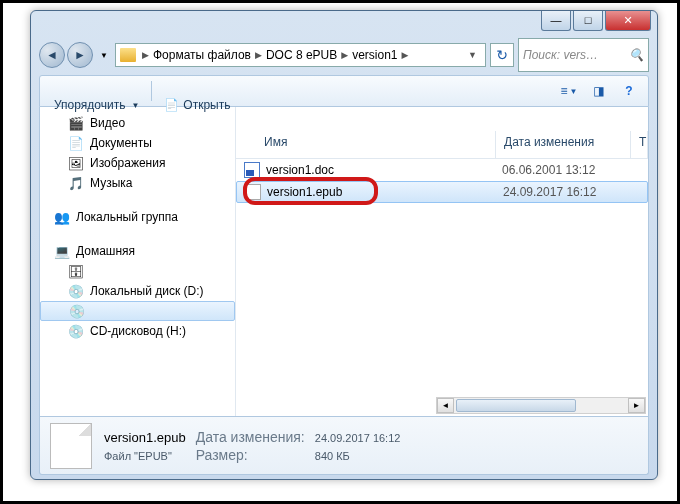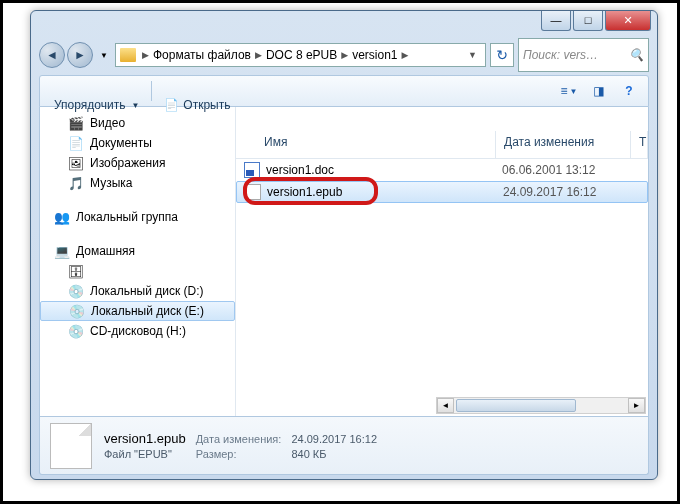--- a/index.html
+++ b/index.html
@@ -86,21 +86,21 @@
 
 .details-pane { height: 58px; margin: 0 8px 8px; background: linear-gradient(180deg, #f4f8fc, #e8f0f8); 
   border: 1px solid #b0c8e0; border-top: none; border-radius: 0 0 3px 3px; 
   display: flex; align-items: center; padding: 6px 10px; font-size: 12px; gap: 12px; }
 .dp-icon { width: 42px; height: 46px; background: #fff; border: 1px solid #bbb; 
   position: relative; flex-shrink: 0; }
 .dp-icon::before { content: ""; position: absolute; top: 0; right: 0; width: 12px; height: 12px; 
   background: linear-gradient(135deg, #fff 50%, #ddd 50%); }
 .dp-text { display: grid; grid-template-columns: auto auto auto; gap: 2px 10px; align-items: baseline; }
 .dp-name { font-size: 13px; color: #000; }
-.dp-label { color: #6a7a8a; font-size: 11px; }
+.dp-label { color: #6a7a8a; font-size: 14px; }
 .dp-val { color: #4a5a6a; font-size: 11px; }
 </style>
 </head>
 <body>
 
 <div class="outer-frame"></div>
 
 <div class="window">
 
   <div class="titlebar">
@@ -181,21 +181,20 @@
       </div>
       <div class="side-item">
         <span class="si-icon">🗄</span>
       </div>
       <div class="side-item">
         <span class="si-icon">💿</span>
         <span>Локальный диск (D:)</span>
       </div>
       <div class="side-item selected">
         <span class="si-icon">💿</span>
-        <span>Локальный диск (E:)</span>
       </div>
       <div class="side-item">
         <span class="si-icon">💿</span>
         <span>CD-дисковод (H:)</span>
       </div>
     </div>
 
     <div class="filepane">
       <div class="col-headers">
         <div class="col-h name">Имя</div>

